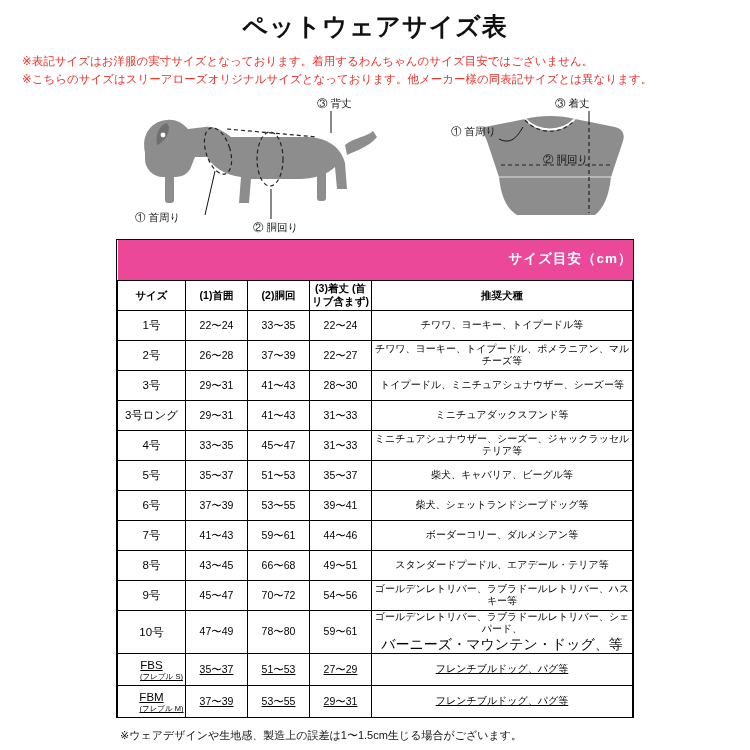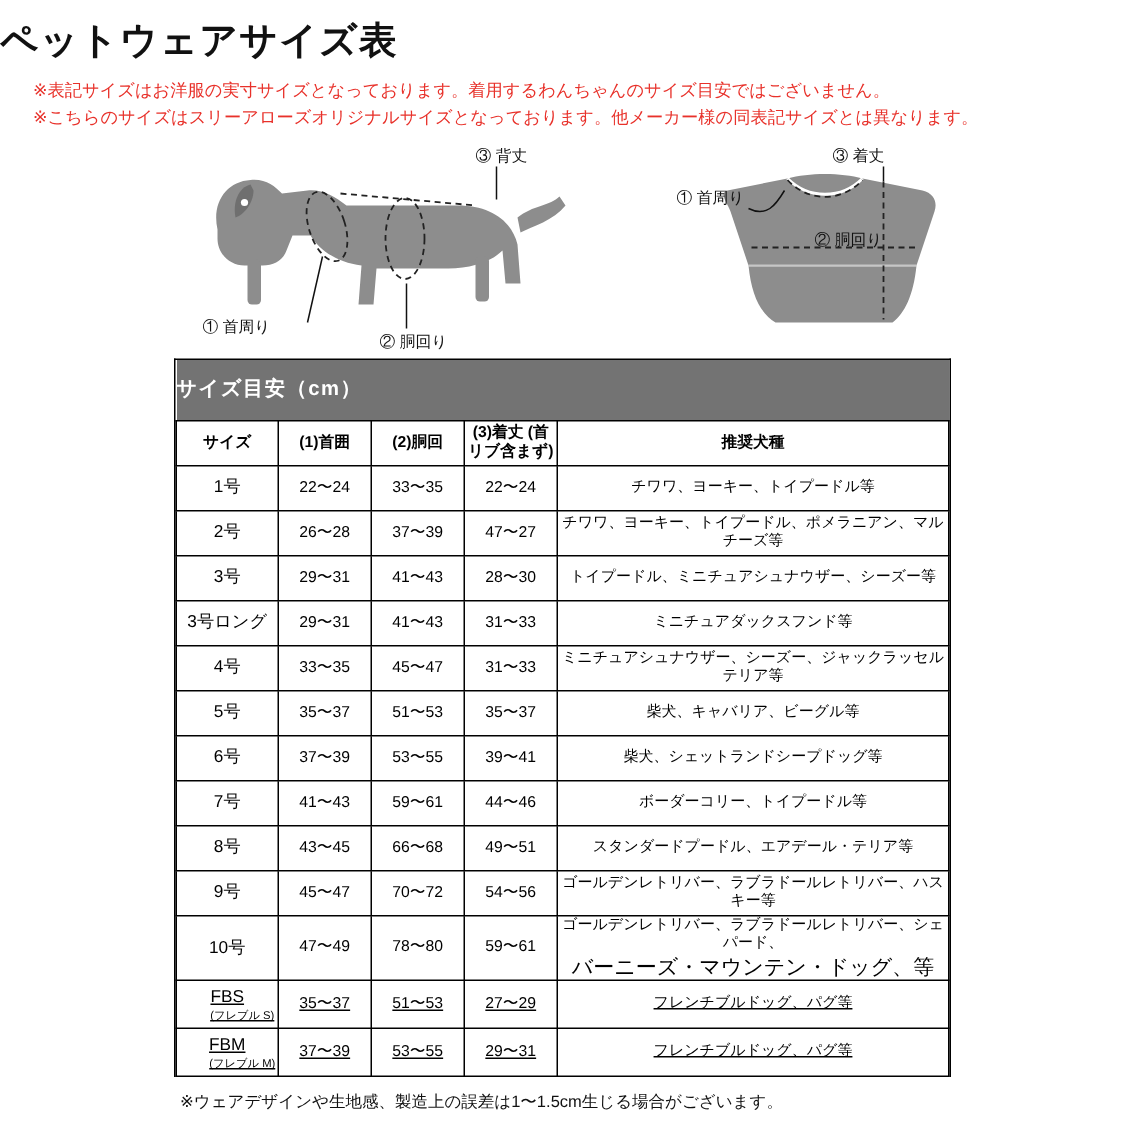--- a/index.html
+++ b/index.html
@@ -17,21 +17,21 @@
   .page {
     position: relative;
     width: 750px;
     height: 750px;
     box-sizing: border-box;
     padding: 0;
   }
 
   
   .title {
-    text-align: left;
+    text-align: center;
     font-size: 25px;
     font-weight: bold;
     letter-spacing: 1px;
     padding-top: 10px;
     color: #111;
   }
 
   
   .notes {
     margin: 10px 22px 0 22px;
@@ -62,23 +62,23 @@
     margin: 6px 116px 0 116px;
     border: 1.5px solid #000;
     border-bottom: none;
   }
   table {
     border-collapse: collapse;
     width: 100%;
     table-layout: fixed;
   }
   .cap-row td {
-    background: #737373;
+    background: #ec4899;
     color: #fff;
-    text-align: left;
+    text-align: right;
     font-size: 13.5px;
     font-weight: bold;
     letter-spacing: 1px;
     padding: 5px 0 6px 0;
     border: none;
   }
   th, td {
     border: 1px solid #000;
     font-size: 10.5px;
     text-align: center;
@@ -235,21 +235,21 @@
           <td class="size">1号</td>
           <td>22〜24</td>
           <td>33〜35</td>
           <td>22〜24</td>
           <td class="breed">チワワ、ヨーキー、トイプードル等</td>
         </tr>
         <tr>
           <td class="size">2号</td>
           <td>26〜28</td>
           <td>37〜39</td>
-          <td>47〜27</td>
+          <td>22〜27</td>
           <td class="breed">チワワ、ヨーキー、トイプードル、ポメラニアン、マルチーズ等</td>
         </tr>
         <tr>
           <td class="size">3号</td>
           <td>29〜31</td>
           <td>41〜43</td>
           <td>28〜30</td>
           <td class="breed">トイプードル、ミニチュアシュナウザー、シーズー等</td>
         </tr>
         <tr>
@@ -278,21 +278,21 @@
           <td>37〜39</td>
           <td>53〜55</td>
           <td>39〜41</td>
           <td class="breed">柴犬、シェットランドシープドッグ等</td>
         </tr>
         <tr>
           <td class="size">7号</td>
           <td>41〜43</td>
           <td>59〜61</td>
           <td>44〜46</td>
-          <td class="breed">ボーダーコリー、トイプードル等</td>
+          <td class="breed">ボーダーコリー、ダルメシアン等</td>
         </tr>
         <tr>
           <td class="size">8号</td>
           <td>43〜45</td>
           <td>66〜68</td>
           <td>49〜51</td>
           <td class="breed">スタンダードプードル、エアデール・テリア等</td>
         </tr>
         <tr>
           <td class="size">9号</td>

